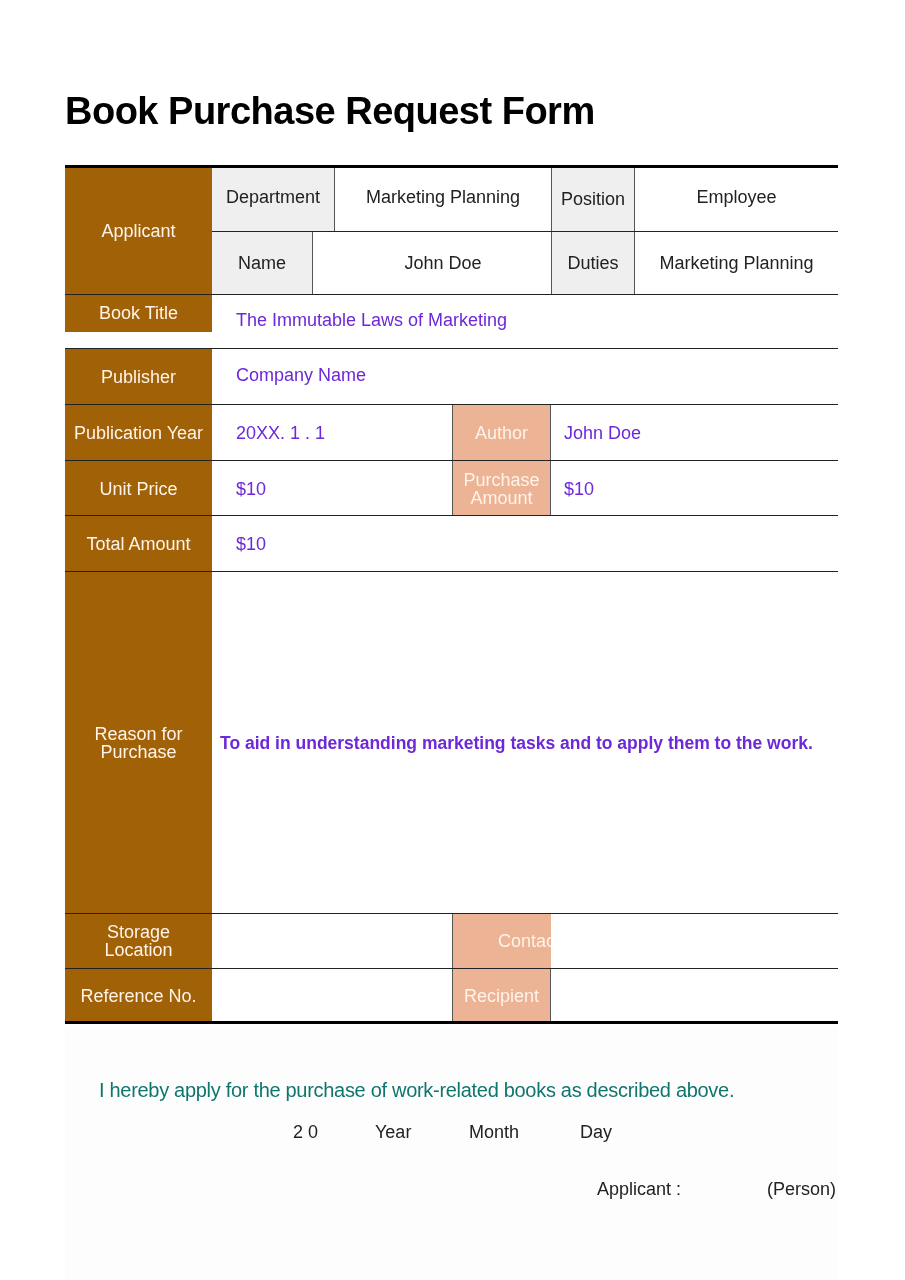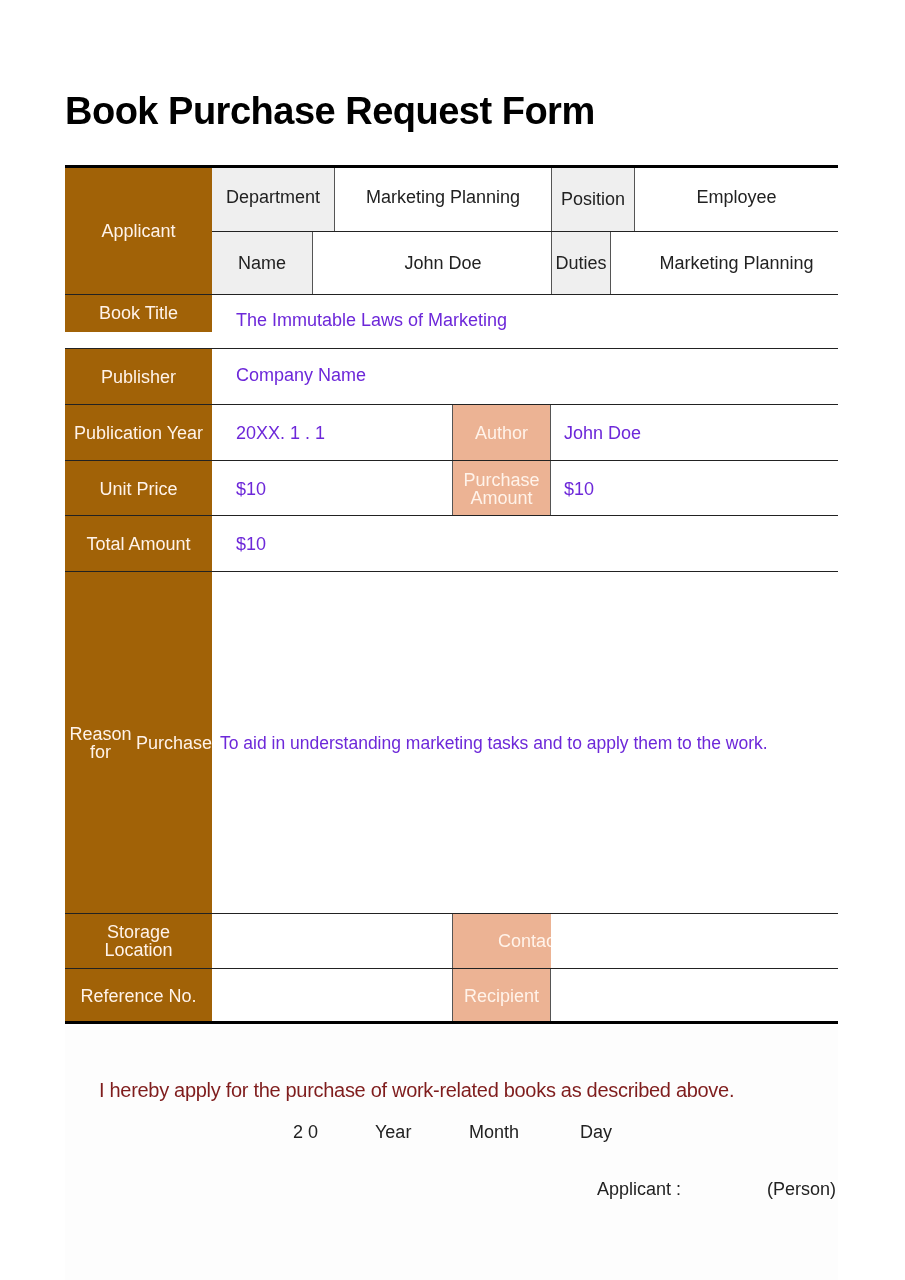--- a/index.html
+++ b/index.html
@@ -12,21 +12,21 @@
   .lbl { background:#a16207; color:#fff3ea; justify-content:center; text-align:center;
          border-right:1.5px solid #555; }
   .lbl2 { background:#ecb394; color:#fff3ea; justify-content:center; text-align:center;
           border-left:1.5px solid #555; border-right:1.5px solid #555; }
   .gray { background:#efefef; color:#222; justify-content:center; text-align:center; }
   .val { background:#fff; color:#6d28d9; padding-left:24px;text-align:center; }
   .valc { background:#fff; color:#222; justify-content:center; text-align:center; }
   .hline { position:absolute; left:65px; width:773px; height:1px; background:#222; }
   .thick { position:absolute; left:65px; width:773px; height:3px; background:#000; }
   .footer-box { position:absolute; left:65px; top:1026px; width:773px; height:254px; background:#fdfdfd; }
-  .ftxt { position:absolute; font-size:20px; color:#7f1d1d; white-space:nowrap; }
+  .ftxt { position:absolute; font-size:20px; color:#0f766e; white-space:nowrap; }
   .fsmall { position:absolute; font-size:18px; color:#222; white-space:nowrap; }
 </style>
 </head>
 <body>
 
 <div class="title">Book Purchase Request Form</div>
 
 <div>
 
   <div class="cell lbl" style="left:65px;top:167px;width:148px;height:127px;">
@@ -44,21 +44,21 @@
   <div class="cell valc" style="left:635px;top:167px;width:203px;height:64px;">
     <span style="margin-top:-4px;">Employee</span>
   </div>
 
   <div class="cell gray" style="left:212px;top:231px;width:101px;height:63px;border-right:1px solid #555;">
     <span>Name</span>
   </div>
   <div class="cell valc" style="left:335px;top:231px;width:216px;height:63px;">
     <span>John Doe</span>
   </div>
-  <div class="cell gray" style="left:551px;top:231px;width:60px;height:63px;border-left:1px solid #555;border-right:1px solid #555;">
+  <div class="cell gray" style="left:551px;top:231px;width:84px;height:63px;border-left:1px solid #555;border-right:1px solid #555;">
     <span>Duties</span>
   </div>
   <div class="cell valc" style="left:635px;top:231px;width:203px;height:63px;">
     <span>Marketing Planning</span>
   </div>
 
   <div class="cell lbl" style="left:65px;top:294px;width:148px;height:38px;">
     <span>Book Title</span>
   </div>
   <div class="cell val" style="left:212px;top:294px;width:626px;height:55px;">
@@ -99,26 +99,26 @@
     <span>$10</span>
   </div>
 
   <div class="cell lbl" style="left:65px;top:516px;width:148px;height:56px;">
     <span>Total Amount</span>
   </div>
   <div class="cell val" style="left:212px;top:516px;width:626px;height:56px;">
     <span>$10</span>
   </div>
 
-  <div class="cell lbl" style="left:65px;top:572px;width:148px;height:341px;flex-direction:row;justify-content:center;line-height:18px;">
+  <div class="cell lbl" style="left:65px;top:572px;width:148px;height:341px;flex-direction:column;justify-content:center;line-height:18px;">
     <span>Reason for</span>
     <span>Purchase</span>
   </div>
   <div class="cell val" style="left:212px;top:572px;width:626px;height:341px;padding-left:8px;">
-    <span style="white-space:nowrap;font-size:17.5px;">To aid in understanding marketing tasks and to apply them to the work.</span>
+    <span style="white-space:nowrap;font-size:17.5px;font-weight:bold;">To aid in understanding marketing tasks and to apply them to the work.</span>
   </div>
 
   <div class="cell lbl" style="left:65px;top:913px;width:148px;height:55px;flex-direction:column;justify-content:center;line-height:18px;">
     <span>Storage</span>
     <span>Location</span>
   </div>
   <div class="cell val" style="left:212px;top:913px;width:240px;height:55px;">
     <span></span>
   </div>
   <div class="cell lbl2" style="left:452px;top:913px;width:111px;height:55px;padding-left:43px;">

